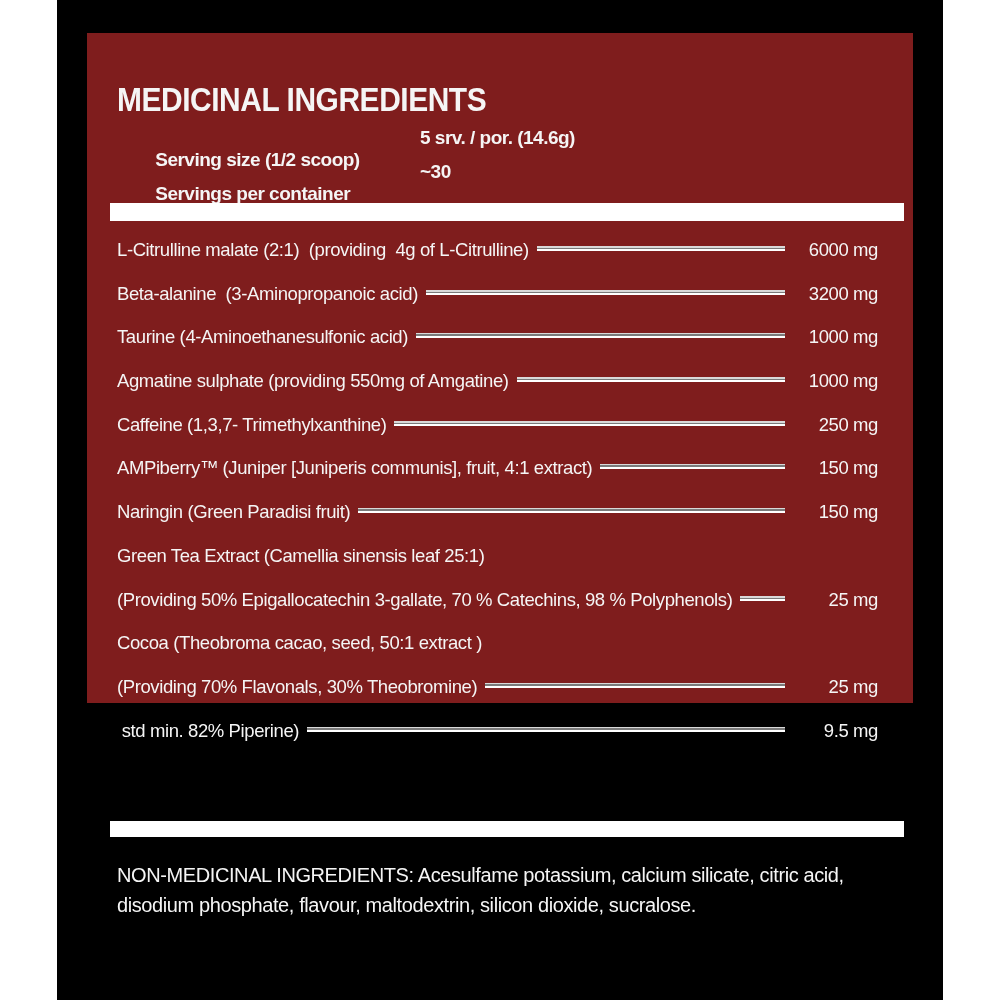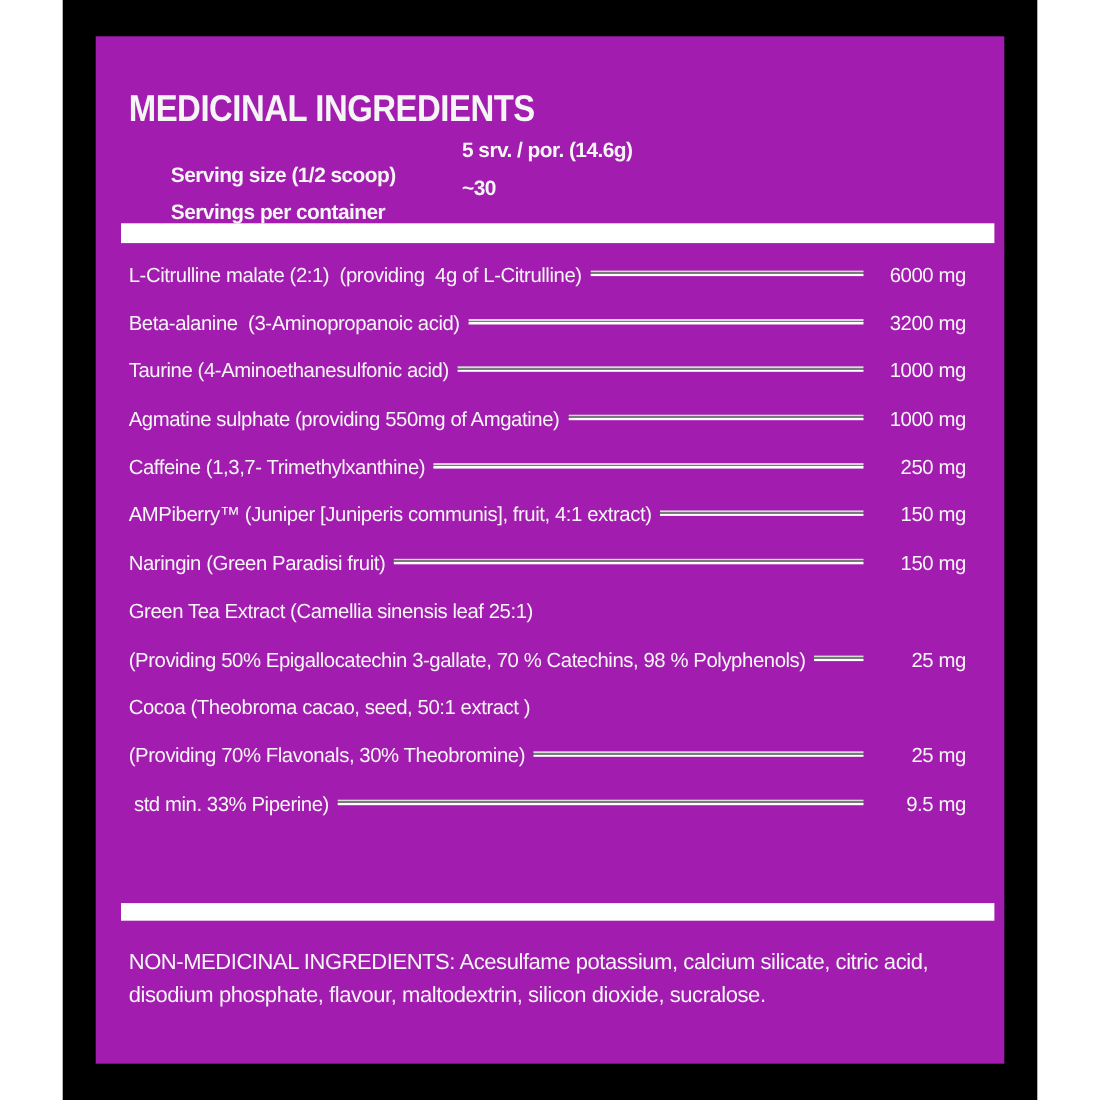--- a/index.html
+++ b/index.html
@@ -17,22 +17,22 @@
     top: 0;
     width: 886px;
     height: 1000px;
     background: #000000;
   }
   .panel {
     position: absolute;
     left: 30px;
     top: 33px;
     width: 826px;
-    height: 934px;
-    background: #a21caf;
+    height: 670px;
+    background: #7f1d1d;
     color: #f5f5f5;
   }
   .title {
     position: absolute;
     left: 30px;
     top: 47px;
     font-size: 34px;
     font-weight: bold;
     letter-spacing: -0.5px;
     transform: scaleX(0.88);
@@ -172,21 +172,21 @@
         </div>
         <div class="row">
           <span class="name">Cocoa (Theobroma cacao, seed, 50:1 extract )</span>
         </div>
         <div class="row">
           <span class="name">(Providing 70% Flavonals, 30% Theobromine)</span>
           <div class="leader"></div>
           <span class="amount">25 mg</span>
         </div>
         <div class="row">
-          <span class="name"> std min. 33% Piperine)</span>
+          <span class="name"> std min. 82% Piperine)</span>
           <div class="leader"></div>
           <span class="amount">9.5 mg</span>
         </div>
       </div>
 
     <div class="bar bar-bottom"></div>
 
     <div class="nonmed">NON-MEDICINAL INGREDIENTS: Acesulfame potassium, calcium silicate, citric acid, disodium phosphate, flavour, maltodextrin,  silicon dioxide, sucralose.</div>
 
   </div>

